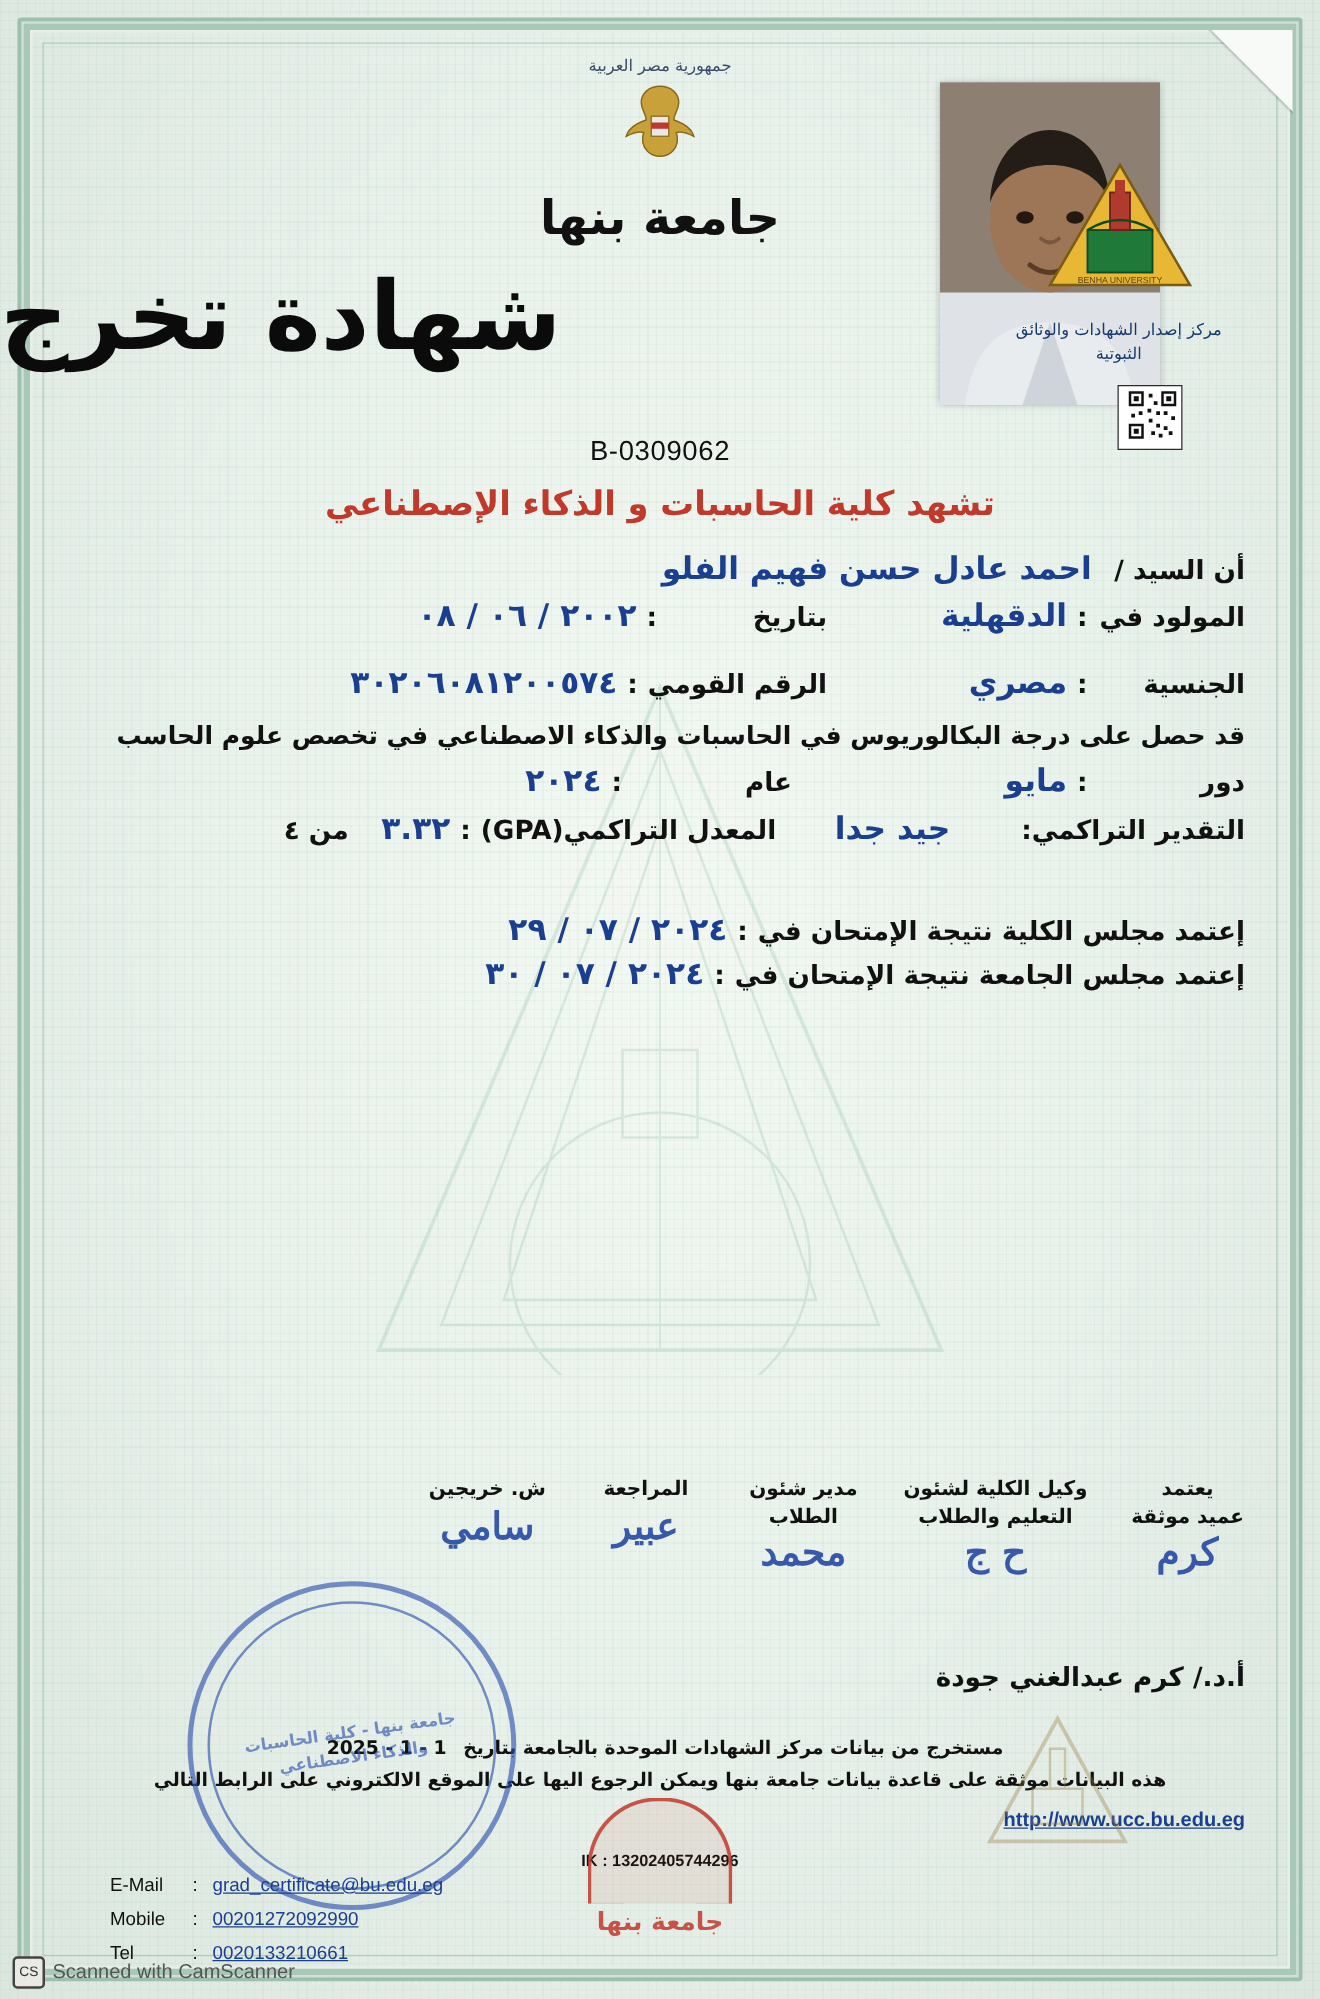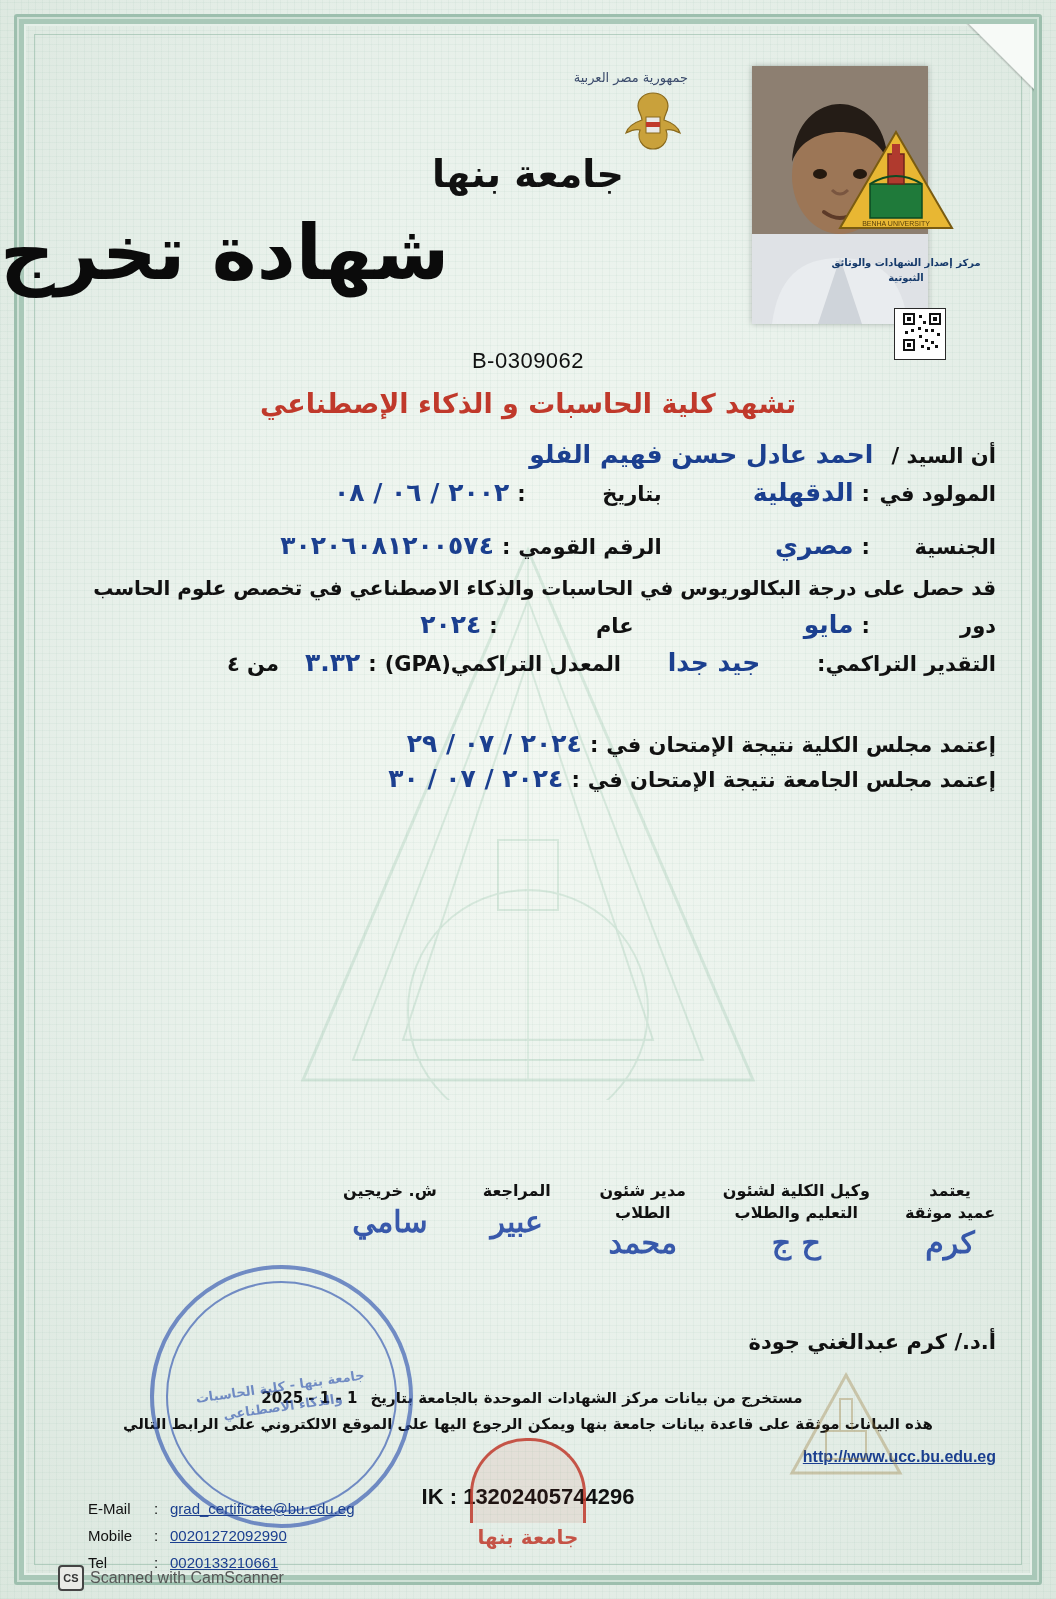--- a/index.html
+++ b/index.html
@@ -46,21 +46,21 @@
   }
   
   .content{position:absolute;inset:0;}
   .photo{
     position:absolute;left:752px;top:66px;width:176px;height:258px;
     border:0;object-fit:cover;overflow:hidden;
     background:#7a6f63;
     box-shadow:0 0 6px rgba(0,0,0,.25);
   }
   .photo svg{display:block;}
-  .eagle{position:absolute;left:50%;top:46px;transform:translateX(-50%);width:320px;margin-top:24px;}
+  .eagle{position:absolute;left:50%;top:46px;transform:translateX(-50%);text-align:center;width:320px;}
   .eagle .calig{font-family:"DejaVu Sans",sans-serif;font-size:13px;color:#3a4a6b;letter-spacing:1px;}
   .uni-title{
     position:absolute;left:0;right:0;top:152px;text-align:center;
     font-family:"DejaVu Sans",sans-serif;font-weight:bold;font-size:38px;color:#111;
   }
   .cert-word{
     position:absolute;left:0;right:0;top:208px;text-align:left;
     font-family:"DejaVu Sans",sans-serif;font-weight:bold;font-size:76px;color:#0b0b0b;
     letter-spacing:-2px;
   }
@@ -69,22 +69,22 @@
     font-family:"Liberation Sans",sans-serif;font-size:22px;color:#111;letter-spacing:.5px;
   }
   .faculty-line{
     position:absolute;left:0;right:0;top:388px;text-align:center;
     font-family:"DejaVu Sans",sans-serif;font-weight:bold;font-size:27px;color:#c0392b;
   }
   .logo-badge{
     position:absolute;right:100px;top:128px;width:120px;height:104px;text-align:center;
   }
   .logo-caption{
-    position:absolute;right:67px;top:256px;width:166px;text-align:center;
-    font-family:"DejaVu Sans",sans-serif;font-size:10px;color:#163a6b;line-height:1.45;font-weight:bold;
+    position:absolute;right:78px;top:256px;width:166px;text-align:center;
+    font-family:"DejaVu Sans",sans-serif;font-size:13px;color:#163a6b;line-height:1.45;font-weight:normal;
   }
   .qr{
     position:absolute;right:110px;top:308px;width:46px;height:46px;
     background:#fff;padding:2px;border:1px solid #2a2a2a;
   }
   
   .rows{position:absolute;left:60px;right:60px;top:440px;}
   .row{display:flex;justify-content:flex-start;align-items:baseline;margin-bottom:9px;font-family:"DejaVu Sans",sans-serif;}
   .lbl{font-size:21px;font-weight:bold;color:#111;white-space:nowrap;}
   .val{font-size:25px;font-weight:bold;color:#1b3f8f;white-space:nowrap;}
@@ -105,21 +105,21 @@
     font-size:21px;font-weight:bold;color:#111;
   }
   .footer-note{
     position:absolute;left:60px;right:60px;top:1386px;text-align:center;
     font-family:"DejaVu Sans",sans-serif;font-size:15px;font-weight:bold;color:#111;line-height:1.7;
   }
   .url{
     text-align:right;font-family:"Liberation Sans",sans-serif;font-size:16px;color:#1b3f8f;
     text-decoration:underline;margin-top:6px;display:block;
   }
-  .ik{text-align:center;font-family:"Liberation Sans",sans-serif;font-size:22px;color:#111;margin-top:8px;}
+  .ik{text-align:center;font-family:"Liberation Sans",sans-serif;font-size:13px;color:#111;margin-top:8px;}
   
   .contacts{position:absolute;left:88px;top:1500px;direction:ltr;font-family:"Liberation Sans",sans-serif;}
   .crow{display:flex;align-items:center;margin-bottom:10px;font-size:15px;color:#111;}
   .ckey{width:66px;}
   .ccolon{width:16px;}
   .cval{color:#1b3f8f;text-decoration:underline;}
   
   .stamp{
     position:absolute;left:150px;top:1265px;width:255px;height:255px;border-radius:50%;
     border:4px solid #2a4fae;opacity:.62;transform:rotate(-8deg);
@@ -142,22 +142,22 @@
   }
   .bottom-right-wm{
     position:absolute;right:150px;bottom:120px;width:120px;height:110px;opacity:.35;
   }
   
   .cs-badge{
     position:absolute;left:10px;bottom:8px;direction:ltr;display:flex;align-items:center;gap:6px;
   }
   .cs-box{
     width:22px;height:22px;border:2px solid #444;border-radius:4px;color:#333;
-    font-family:"Liberation Sans",sans-serif;font-size:11px;font-weight:bold;
-    display:flex;align-items:center;justify-content:center;background:#e9eae6;margin-left:48px;
+    font-family:"Liberation Sans",sans-serif;font-size:11px;font-weight:normal;
+    display:flex;align-items:center;justify-content:center;background:#e9eae6;
   }
   .cs-text{font-family:"Liberation Sans",sans-serif;font-size:16px;color:#555;}
 </style>
 </head>
 <body>
 
 <div id="paper">
 
   <svg class="watermark" viewBox="0 0 470 560">
     <polygon points="235,10 460,540 10,540" fill="none" stroke="#6fae8c" stroke-width="3"></polygon>

